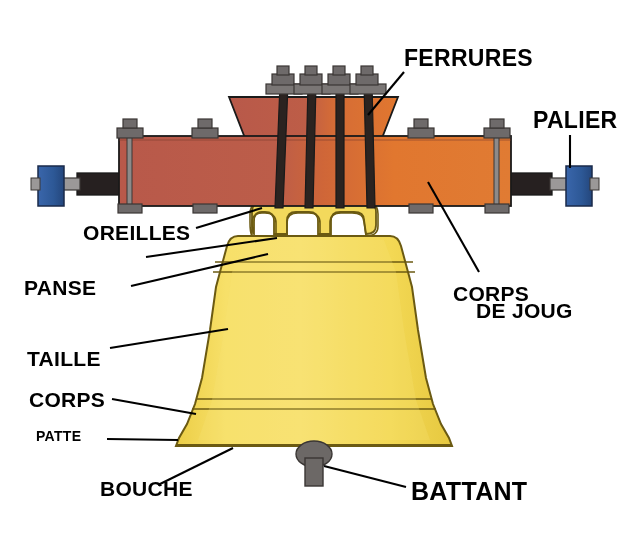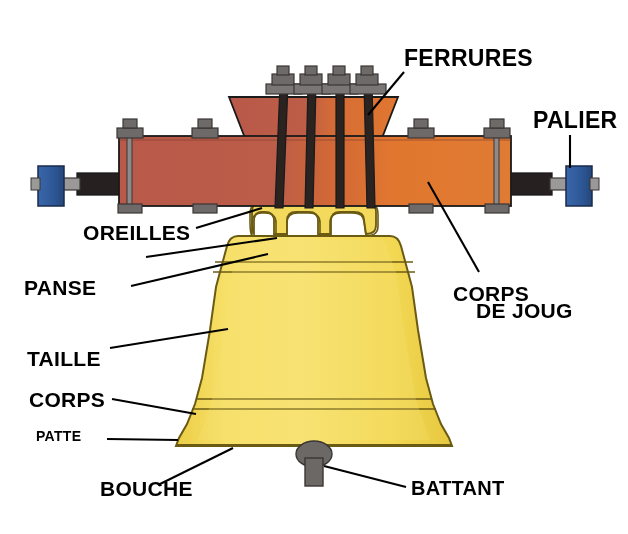--- a/index.html
+++ b/index.html
@@ -13,21 +13,21 @@
   .l-palier  {left:533px;top:107px;font-size:23px;}
   .l-oreilles{left:83px;top:221px;font-size:21px;}
   .l-cerveau {left:20px;top:247px;font-size:21px;}
   .l-epaule  {left:24px;top:276px;font-size:21px;}
   .l-corps1  {left:453px;top:282px;font-size:21px;}
   .l-corps2  {left:476px;top:299px;font-size:21px;}
   .l-taille  {left:27px;top:347px;font-size:21px;}
   .l-panse   {left:29px;top:388px;font-size:21px;}
   .l-patte   {left:24px;top:428px;font-size:14px;margin-left:12px;}
   .l-bouche  {left:52px;top:477px;font-size:21px;margin-left:48px;}
-  .l-battant {left:411px;top:477px;font-size:20px;}
+  .l-battant {left:411px;top:477px;font-size:25px;}
 </style>
 </head>
 <body>
 
 <div id="stage">
 
   <svg id="art" viewBox="0 0 628 534">
     <defs>
       <linearGradient id="beamGrad" x1="0" y1="0" x2="1" y2="0">
         <stop offset="0%" stop-color="#b8594a"></stop>

